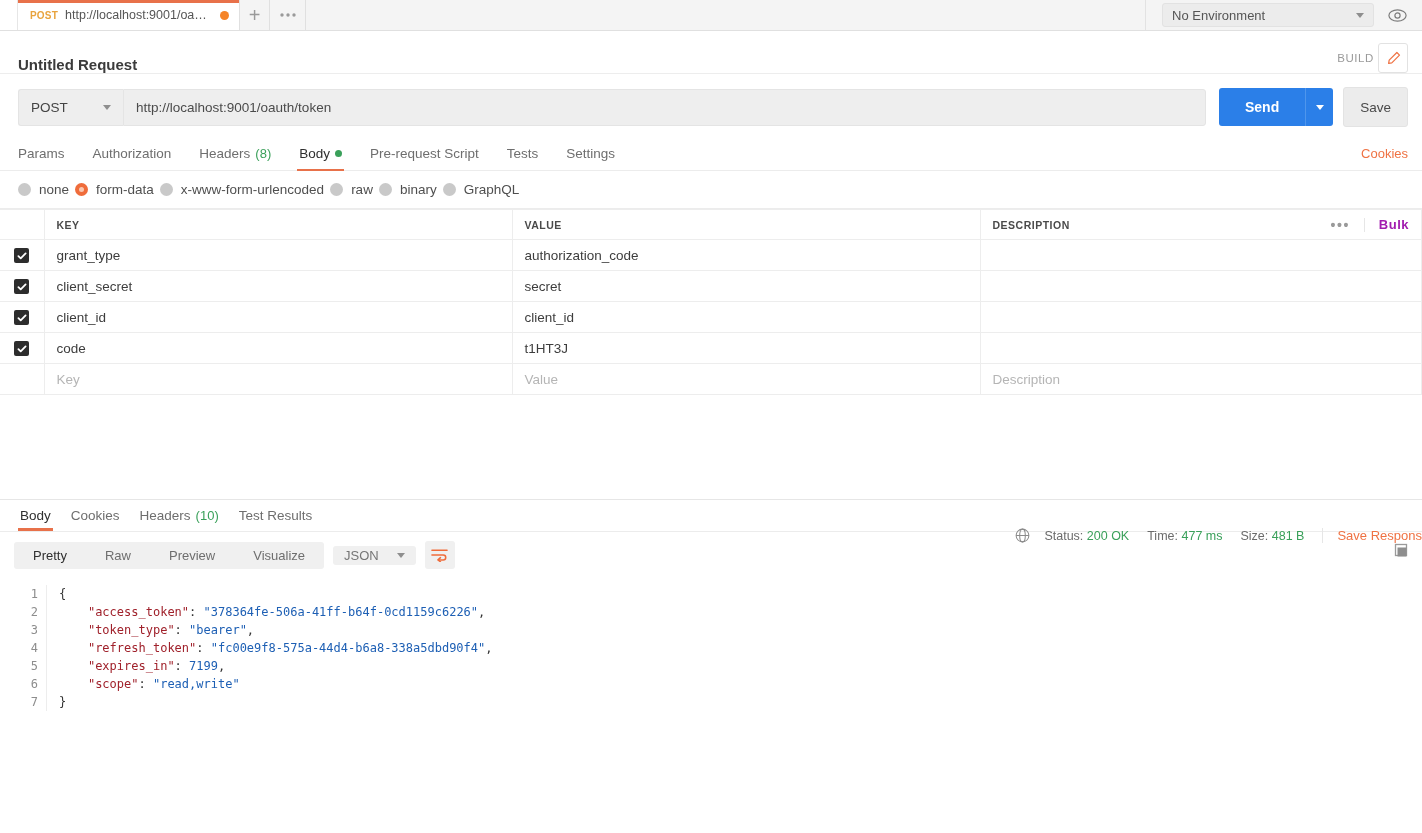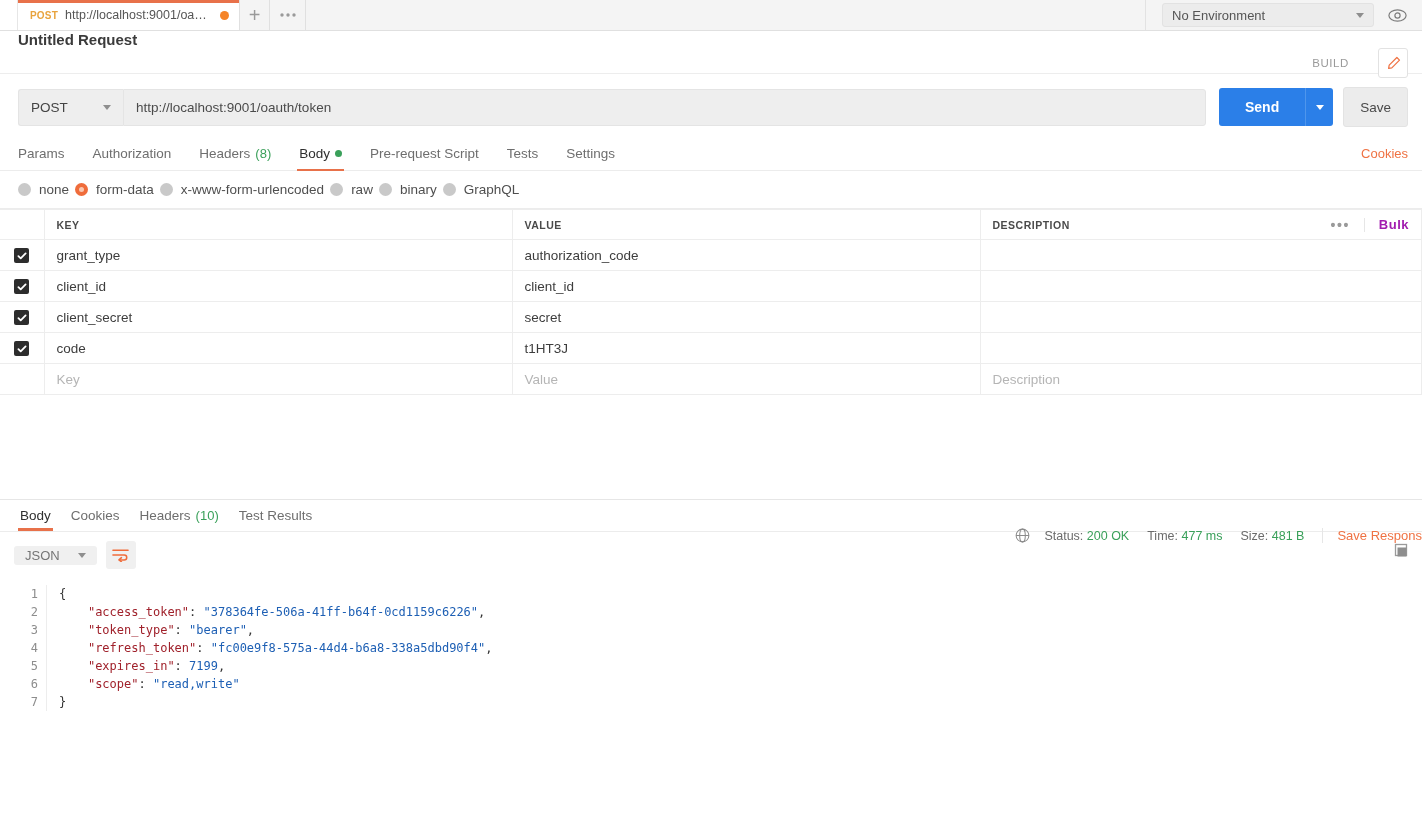--- a/index.html
+++ b/index.html
@@ -82,28 +82,27 @@
   }
   .caret { width: 0; height: 0; border-left: 4.5px solid transparent; border-right: 4.5px solid transparent; border-top: 5px solid #8e8e8e; }
   .eye-btn {
     width: 26px; height: 24px; display: flex; align-items: center; justify-content: center;
     cursor: pointer;
   }
 
   
   .req-header {
     height: 43px;
-    display: flex; align-items: flex-start;
+    display: flex; align-items: flex-end;
     padding: 0 14px 0 18px;
     border-bottom: 1px solid #ededed;
     background: #fff;
-    flex-direction: column;
   }
   .req-title { font-size: 15px; font-weight: bold; color: #3b3b3b; }
-  .req-header-right { margin-left: auto; display: flex; align-items: center; gap: 29px; }
+  .req-header-right { margin-left: auto; display: flex; align-items: center; gap: 4px; }
   .build-label { font-size: 11.5px; color: #9a9a9a; letter-spacing: .6px; cursor: pointer; }
   .pencil-btn {
     width: 30px; height: 30px; border: 1px solid #e2e2e2; border-radius: 3px;
     background: #fff; display: flex; align-items: center; justify-content: center;
     cursor: pointer;
   }
 
   
   .urlbar { display: flex; align-items: center; padding: 13px 14px 12px 18px; gap: 0; }
   .method-box {
@@ -437,34 +436,34 @@
       <td></td>
     </tr>
     <tr>
       <td class="chkcell">
         <span class="chk">
           <svg width="10" height="10" viewBox="0 0 10 10">
               <path d="M1.4 5.1l2.3 2.3L8.6 2.4" fill="none" stroke="#fff" stroke-width="1.8" stroke-linecap="round" stroke-linejoin="round"></path>
             </svg>
         </span>
       </td>
-      <td>client_id</td>
-      <td>client_id</td>
+      <td>client_secret</td>
+      <td>secret</td>
       <td></td>
     </tr>
     <tr>
       <td class="chkcell">
         <span class="chk">
           <svg width="10" height="10" viewBox="0 0 10 10">
               <path d="M1.4 5.1l2.3 2.3L8.6 2.4" fill="none" stroke="#fff" stroke-width="1.8" stroke-linecap="round" stroke-linejoin="round"></path>
             </svg>
         </span>
       </td>
-      <td>client_secret</td>
-      <td>secret</td>
+      <td>client_id</td>
+      <td>client_id</td>
       <td></td>
     </tr>
     <tr>
       <td class="chkcell">
         <span class="chk">
           <svg width="10" height="10" viewBox="0 0 10 10">
               <path d="M1.4 5.1l2.3 2.3L8.6 2.4" fill="none" stroke="#fff" stroke-width="1.8" stroke-linecap="round" stroke-linejoin="round"></path>
             </svg>
         </span>
       </td>
@@ -516,20 +515,26 @@
     </span>
     <span class="meta-item">
       <span>Size:</span>
       <span class="meta-val">481 B</span>
     </span>
     <span class="save-resp">Save Respons</span>
   </div>
 </div>
 
 <div class="resp-toolbar">
+  <div class="seg">
+    <div class="seg-item active">Pretty</div>
+    <div class="seg-item">Raw</div>
+    <div class="seg-item">Preview</div>
+    <div class="seg-item">Visualize</div>
+  </div>
   <div class="fmt-select">
     <span>JSON</span>
     <span class="caret"></span>
   </div>
   <div class="wrap-btn">
     <svg width="17" height="14" viewBox="0 0 18 14">
       <line x1="1" y1="2" x2="17" y2="2" stroke="#ef6c3b" stroke-width="1.6" stroke-linecap="round"></line>
       <path d="M1 7h12a2.6 2.6 0 0 1 0 5.2H8" fill="none" stroke="#ef6c3b" stroke-width="1.6" stroke-linecap="round"></path>
       <path d="M10 9.8L7.4 12.2 10 14.2" fill="none" stroke="#ef6c3b" stroke-width="1.6" stroke-linecap="round" stroke-linejoin="round"></path>
     </svg>

